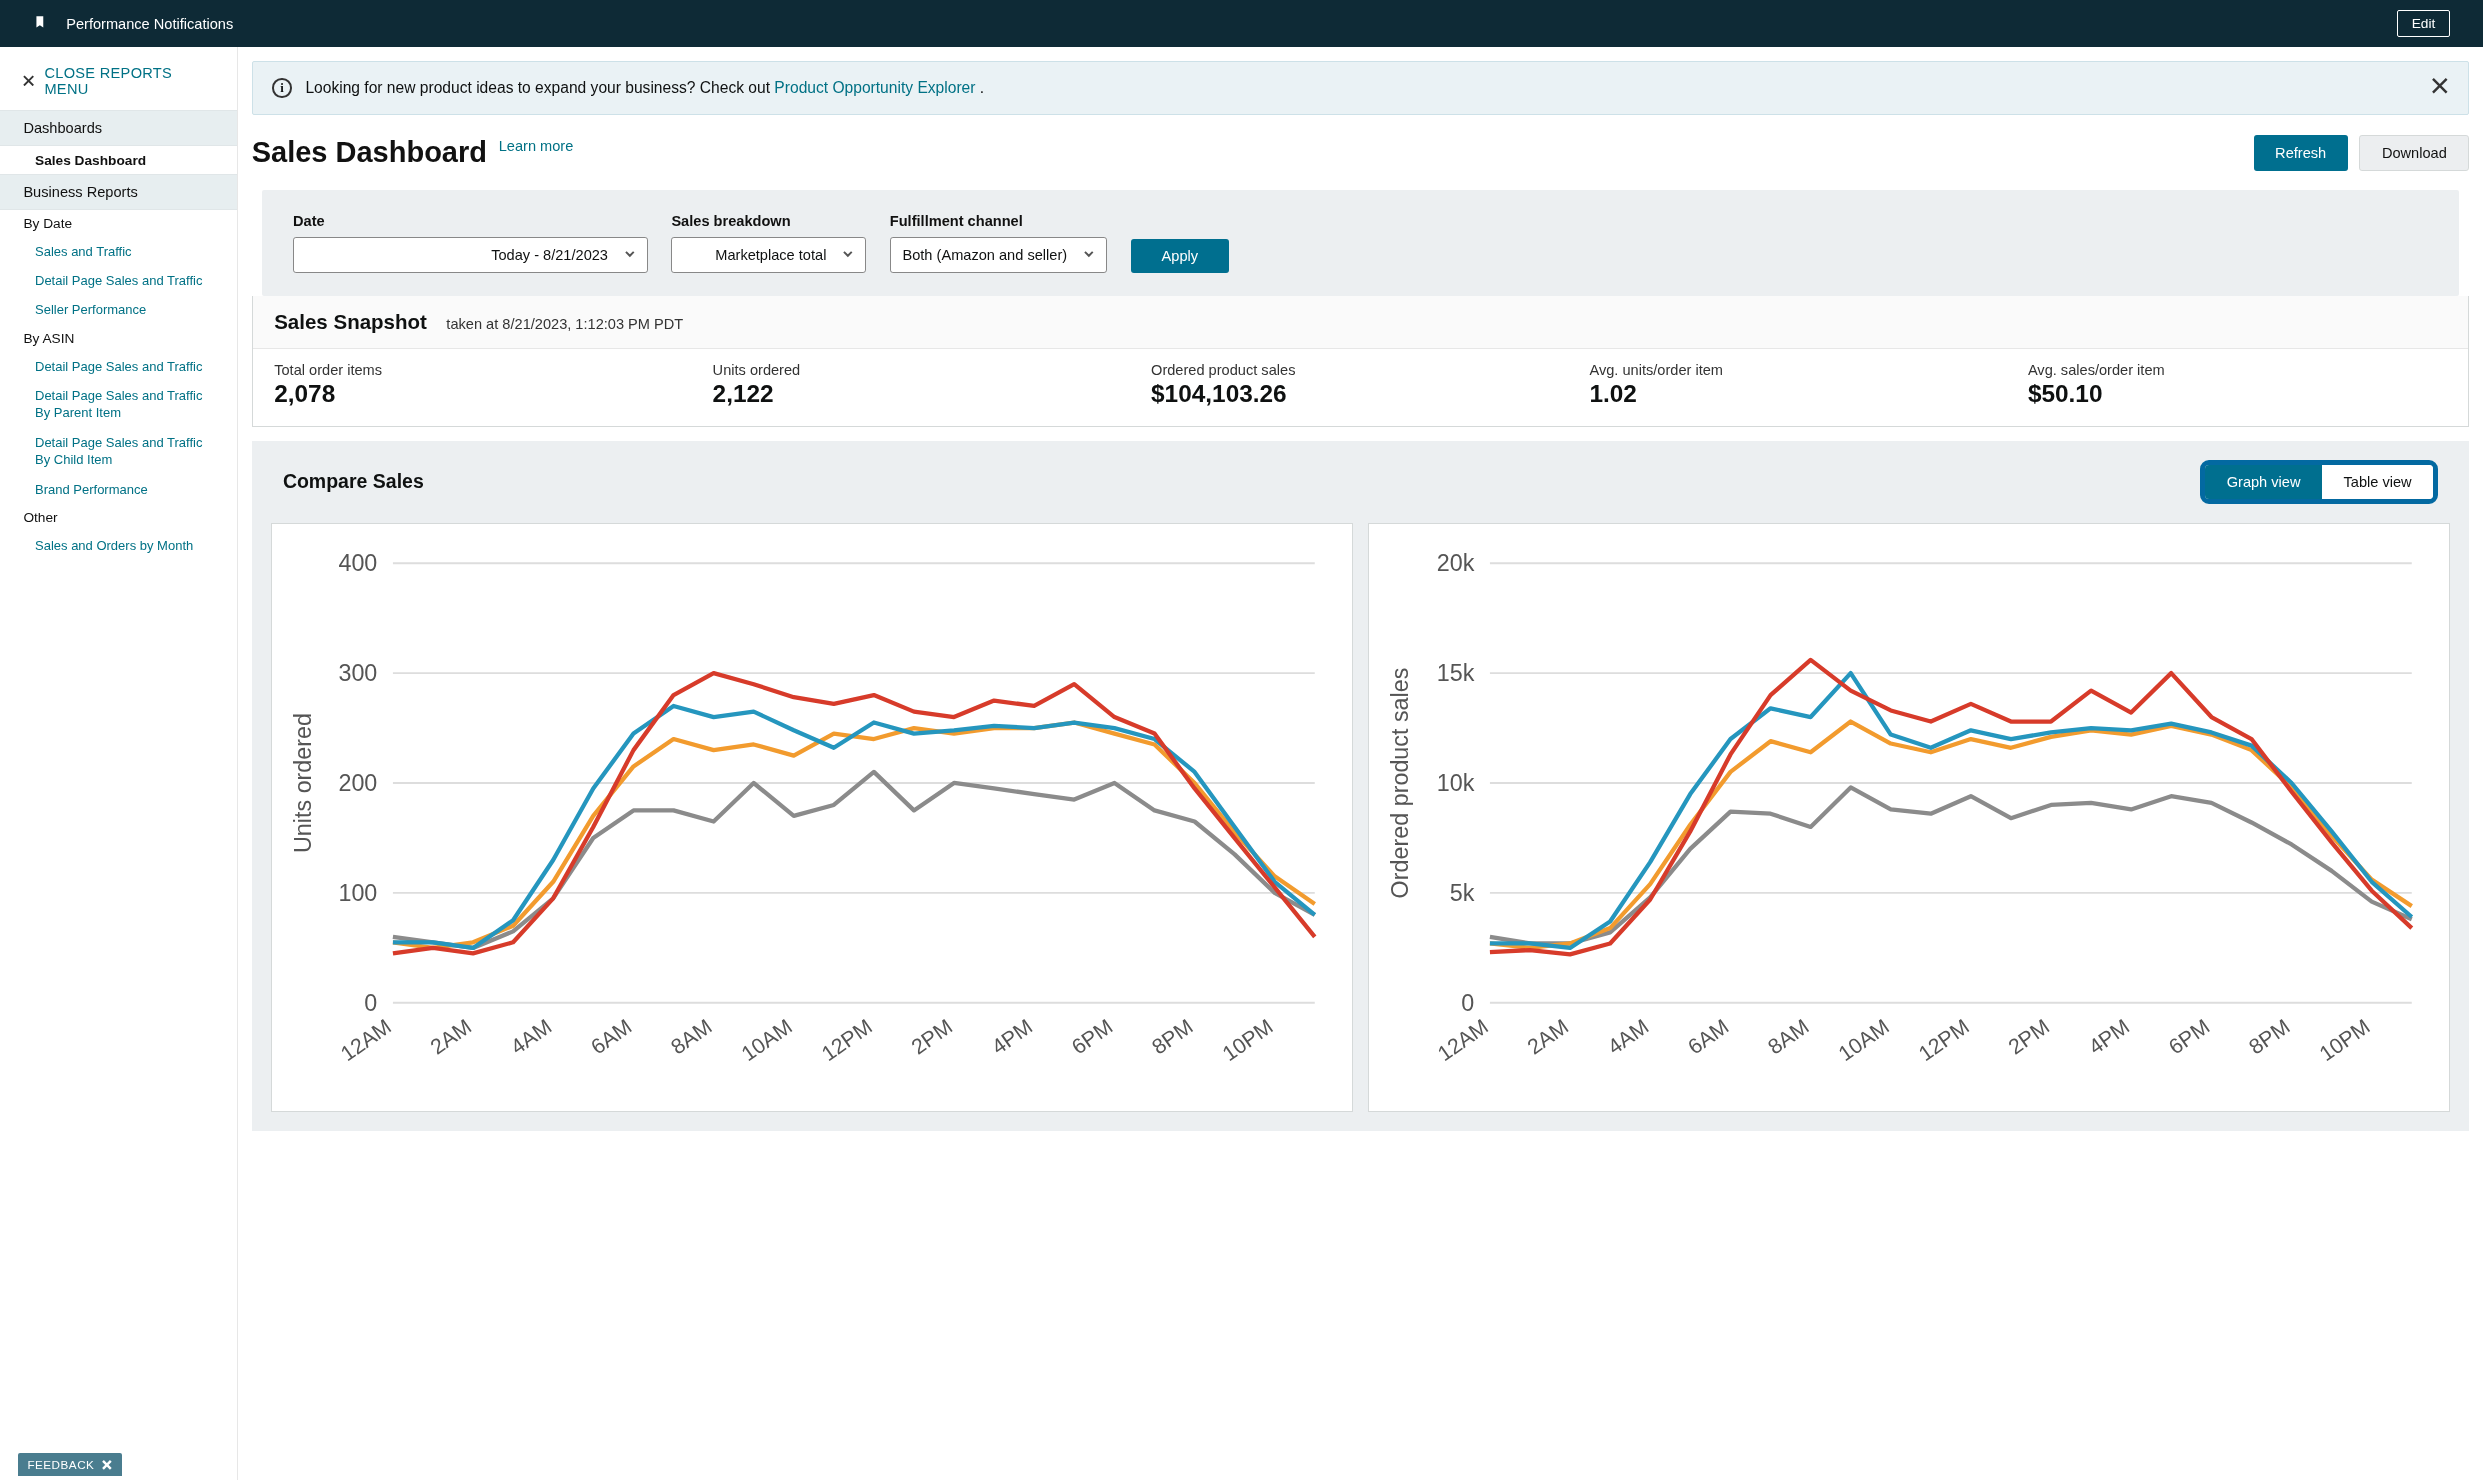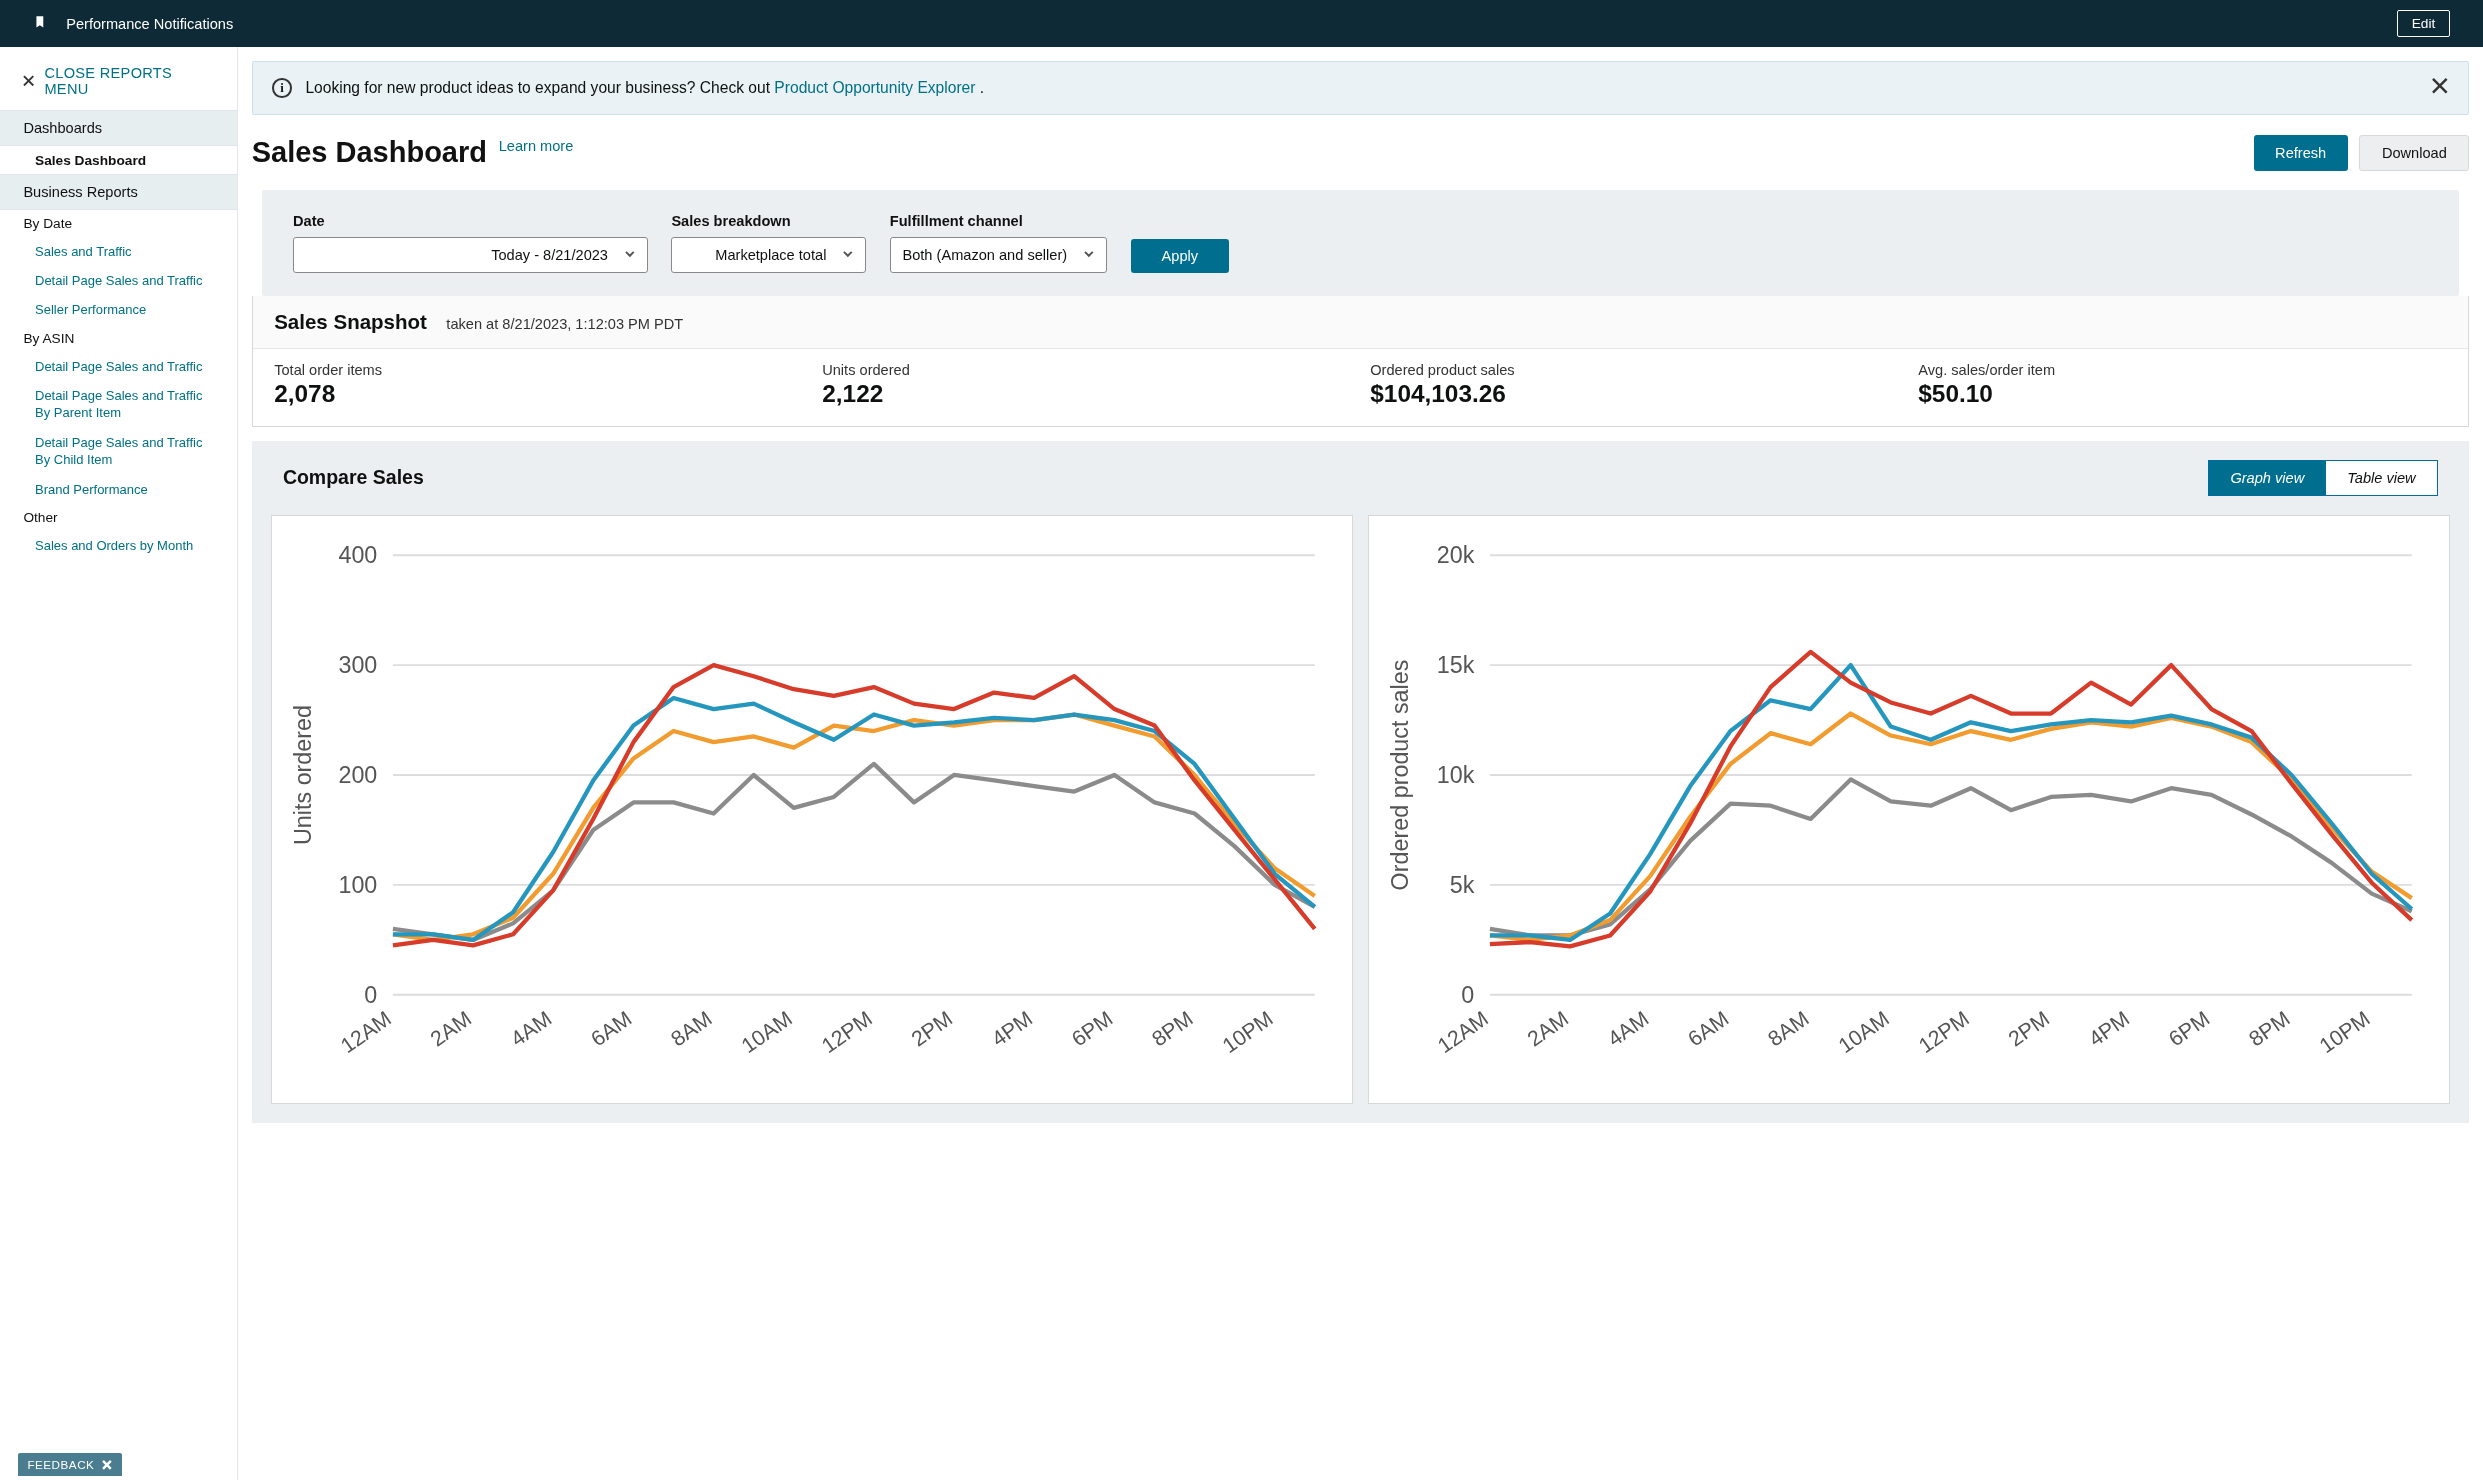--- a/index.html
+++ b/index.html
@@ -58,21 +58,21 @@
 .snapshot-sub { font-size: 14.6px; color: #333; }
 .snapshot-body { display: flex; padding: 13.7px 21.5px 17.6px 21.5px; gap: 19.5px; }
 .metric { flex: 1; }
 .metric-label { font-size: 14.6px; color: #333; margin-bottom: 2px; }
 .metric-value { font-size: 24.4px; font-weight: 700; }
 
 
 .compare { margin: 13.7px 13.7px 0 13.7px; background: #eceff1; padding: 19.5px 19.5px; }
 .compare-head { display: flex; align-items: center; margin-bottom: 19.5px; padding: 0 11.7px; }
 .compare-title { font-size: 19.5px; font-weight: 700; }
-.view-toggle { margin-left: auto; display: flex; border: 1px solid #0369a1; border-radius: 0; overflow: hidden; font-style: italic; }
+.view-toggle { margin-left: auto; display: flex; border: 5px solid #0369a1; border-radius: 9px; overflow: hidden; }
 .vt { padding: 8.8px 21.5px; font-size: 14.6px; cursor: pointer; background: #fff; }
 .vt.active { background: #006f8f; color: #fff; }
 
 .charts { display: flex; gap: 15.6px; }
 .chart-card { flex: 1; background: #fff; border: 1px solid #d5d9d9; padding: 11.7px 17.6px 7.8px 11.7px; }
 .chart-svg { width: 100%; height: auto; }
 
 
 .feedback { position: fixed; bottom: 3.9px; left: 17.6px; background: #4a7d8f; color: #fff; padding: 4.9px 9.8px; font-size: 11.7px; letter-spacing: 0.5px; display: flex; align-items: center; gap: 7.8px; border-radius: 2px 2px 0 0; cursor: pointer; }
 .feedback svg { width: 9.8px; height: 9.8px; stroke: #fff; stroke-width: 2.5; }
@@ -187,20 +187,24 @@
           <div class="metric-label">Total order items</div>
           <div class="metric-value">2,078</div>
         </div>
         <div class="metric">
           <div class="metric-label">Units ordered</div>
           <div class="metric-value">2,122</div>
         </div>
         <div class="metric">
           <div class="metric-label">Ordered product sales</div>
           <div class="metric-value">$104,103.26</div>
+        </div>
+        <div class="metric">
+          <div class="metric-label">Avg. units/order item</div>
+          <div class="metric-value">1.02</div>
         </div>
         <div class="metric">
           <div class="metric-label">Avg. sales/order item</div>
           <div class="metric-value">$50.10</div>
         </div>
       </div>
     </div>
 
     <div class="compare">
       <div class="compare-head">

